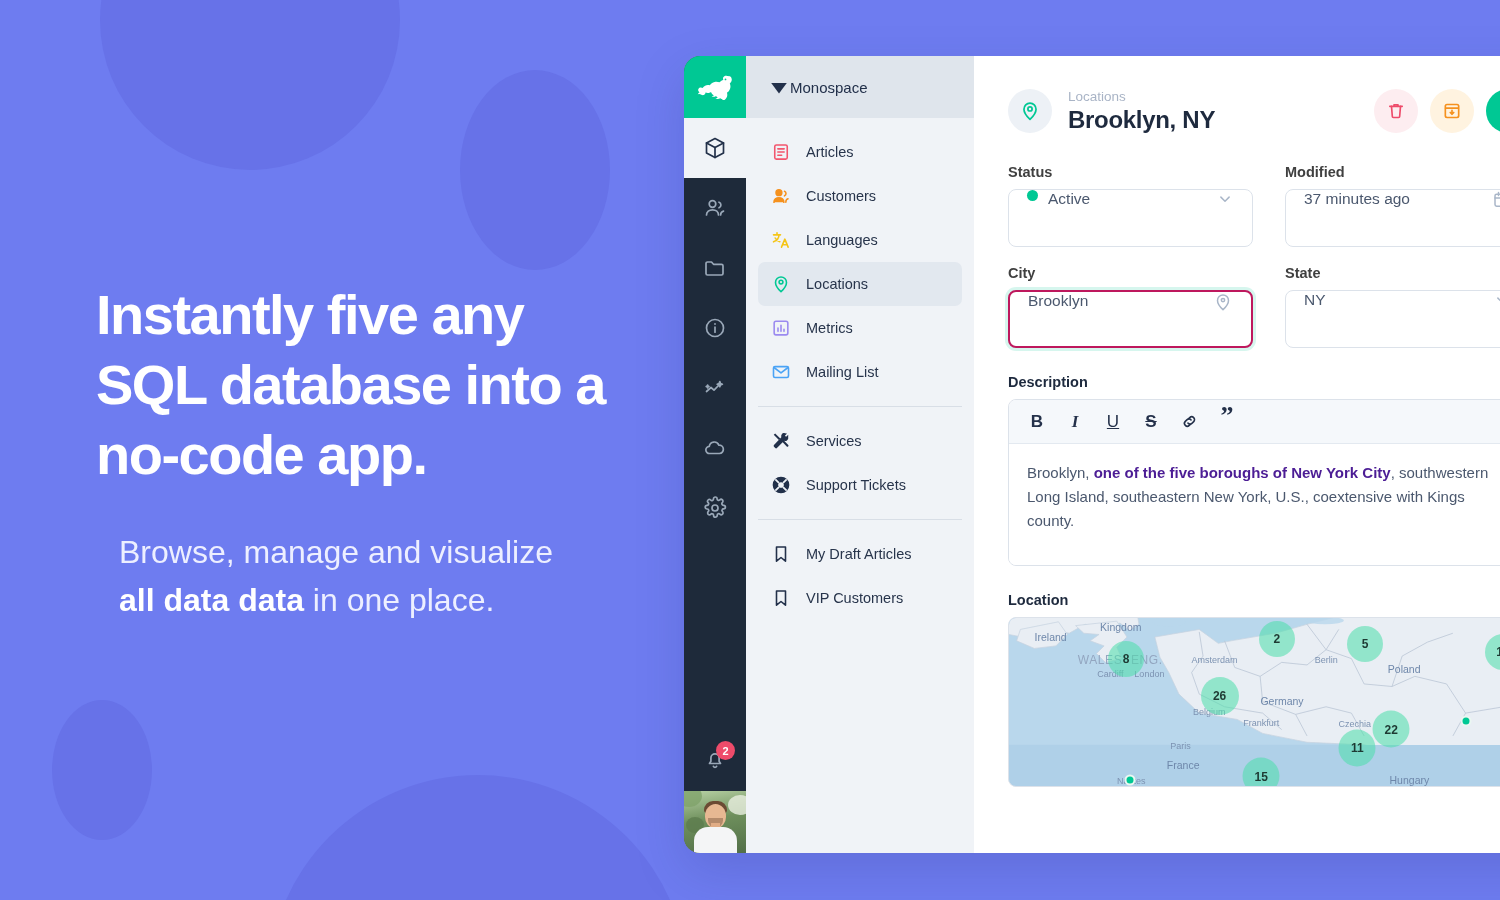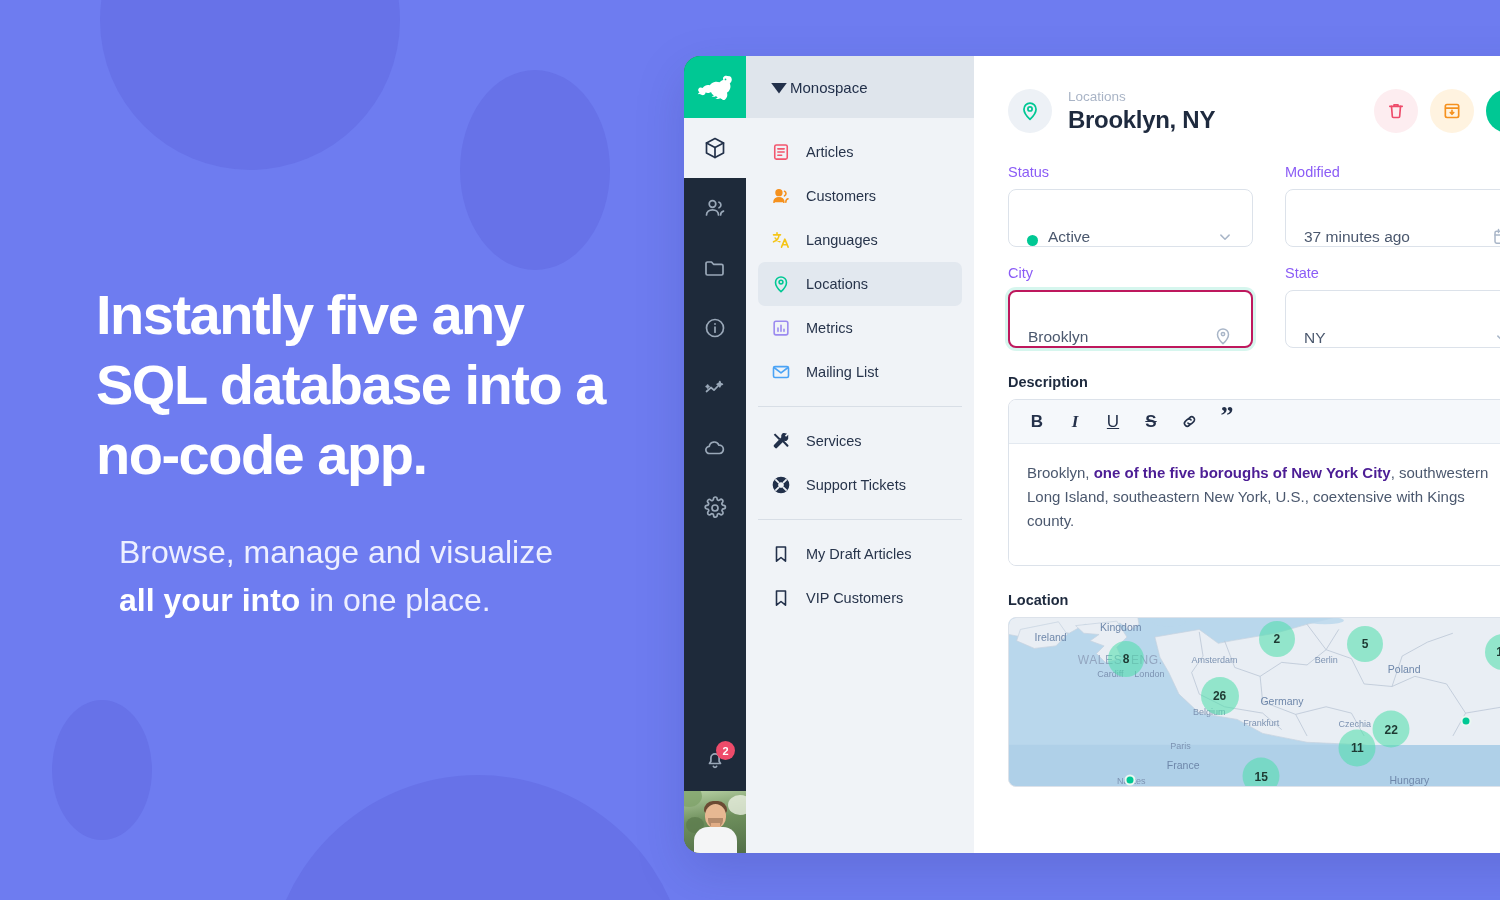--- a/index.html
+++ b/index.html
@@ -118,24 +118,24 @@
   }
   .act-delete { background: #FDEDF0; }
   .act-archive { background: #FFF3E0; }
   .act-save { background: #00C894; }
 
   .form-grid {
     margin-top: 30px;
     display: grid; grid-template-columns: 1fr 1fr;
     column-gap: 32px; row-gap: 18px;
   }
-  .field-label { font-size: 14.5px; font-weight: normal; color: #8b5cf6; margin-bottom: 9px; }
+  .field-label { font-size: 14.5px; font-weight: bold; color: #404040; margin-bottom: 9px; }
   .field-box {
     height: 58px; border: 1.5px solid #DCE2EA; border-radius: 8px;
-    background: #fff; display: flex; align-items: flex-end;
+    background: #fff; display: flex; align-items: flex-start;
     padding: 0 18px; gap: 10px; cursor: pointer;
   }
   .field-box.focused {
     border: 2px solid #be185d;
     box-shadow: 0 0 0 3px rgba(0,200,148,.16);
   }
   .field-val { font-size: 15.5px; color: #4B586E; }
   .dot-green { width: 11px; height: 11px; border-radius: 50%; background: #00C894; flex:0 0 11px; }
   .field-right { margin-left: auto; display:flex; align-items:center; }
 
@@ -202,21 +202,21 @@
 </div>
 
 <div class="hero">
   <h1>
     <span>Instantly five any</span><br>
     <span>SQL database into a</span><br>
     <span>no-code app.</span>
   </h1>
   <p>
     <span>Browse, manage and visualize</span><br>
-    <b>all your into</b><span> in one place.</span>
+    <b>all data data</b><span> in one place.</span>
   </p>
 </div>
 
 <div class="app-window">
 
   <div class="rail">
 
     <div class="rail-logo">
       <svg width="36" height="26" viewBox="0 0 36 26" fill="#fff">
         <path d="M30.2 2.1c-1.5-.9-3.1-.2-3.9 1.1-.5.9-.4 1.8.1 2.5-1.3.5-2.7 1.4-3.9 2.6-1.5-.6-3.2-.8-4.9-.4-2.1.5-3.8 1.8-4.8 3.4-1.5-.5-3.2-.4-4.7.4-1.1.6-1.9 1.4-2.5 2.4-.6-.5-1.4-.8-2.3-.6-1.5.3-2.4 1.7-2.1 3 .2.8.7 1.4 1.4 1.7l-.1.1c-.9.5-1.5 1.3-1.7 2.2 1.3-.7 2.4-.4 3.5.2.8.4 1.6.6 2.5.3 1.1-.4 1.7-1.4 1.7-2.4 1.2.5 2.6.6 3.9.2.6-.2 1.1-.4 1.6-.8.5 1.4 1.5 2.6 2.9 3.3-.6.6-1.4 1-2.3 1.2 1.6.6 3.2.4 4.5-.5.4.7 1 1.3 1.7 1.7-.7.5-1.5.7-2.4.7 1.7.9 3.5.8 4.9-.2.7.6 1.6 1 2.5 1.1-.5.5-1.2.9-2 1.1 1.8.5 3.6 0 4.8-1.3 1.7-1.8 2.1-4.3 1.3-6.5.6-.3 1.1-.7 1.6-1.2 2.1-2.2 2.5-5.3 1.3-7.9 1-.9 1.7-2 1.9-3.2.3-1.5-.3-3.1-1.5-3.9-.1 0-.2-.1-.3-.1zm-1.7 4.2c-.5 0-.9-.4-.9-.9s.4-.9.9-.9.9.4.9.9-.4.9-.9.9z"></path>

